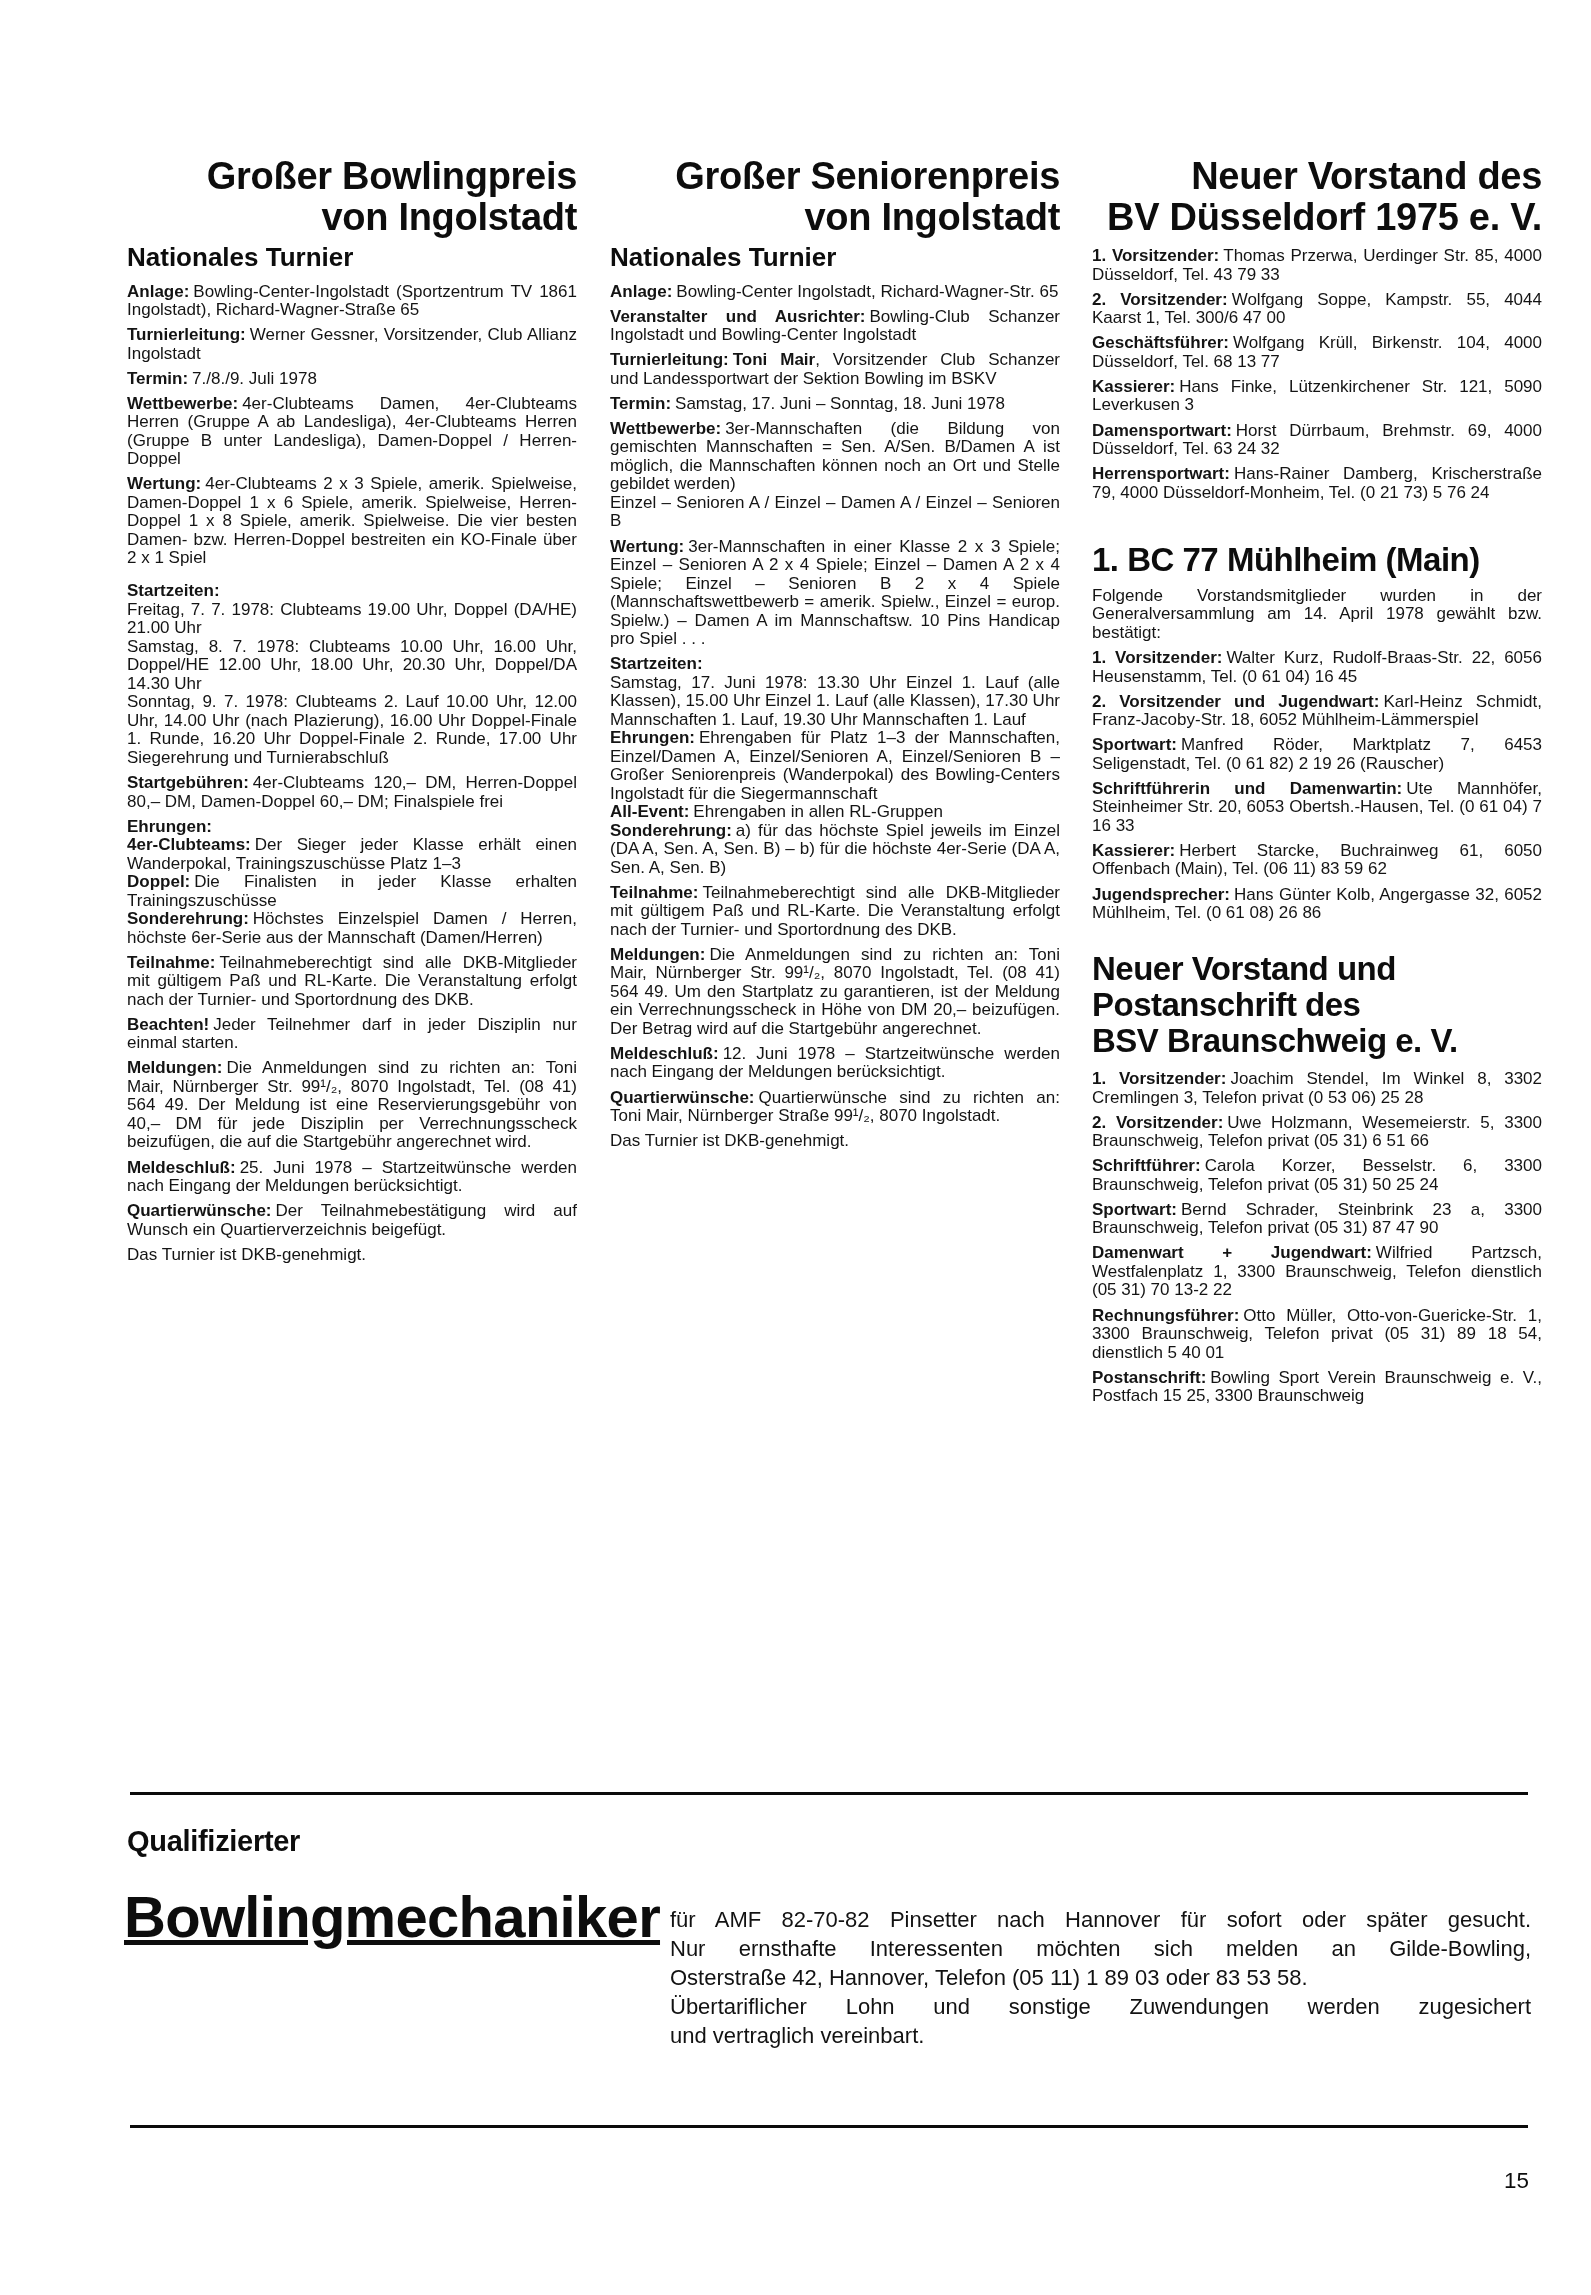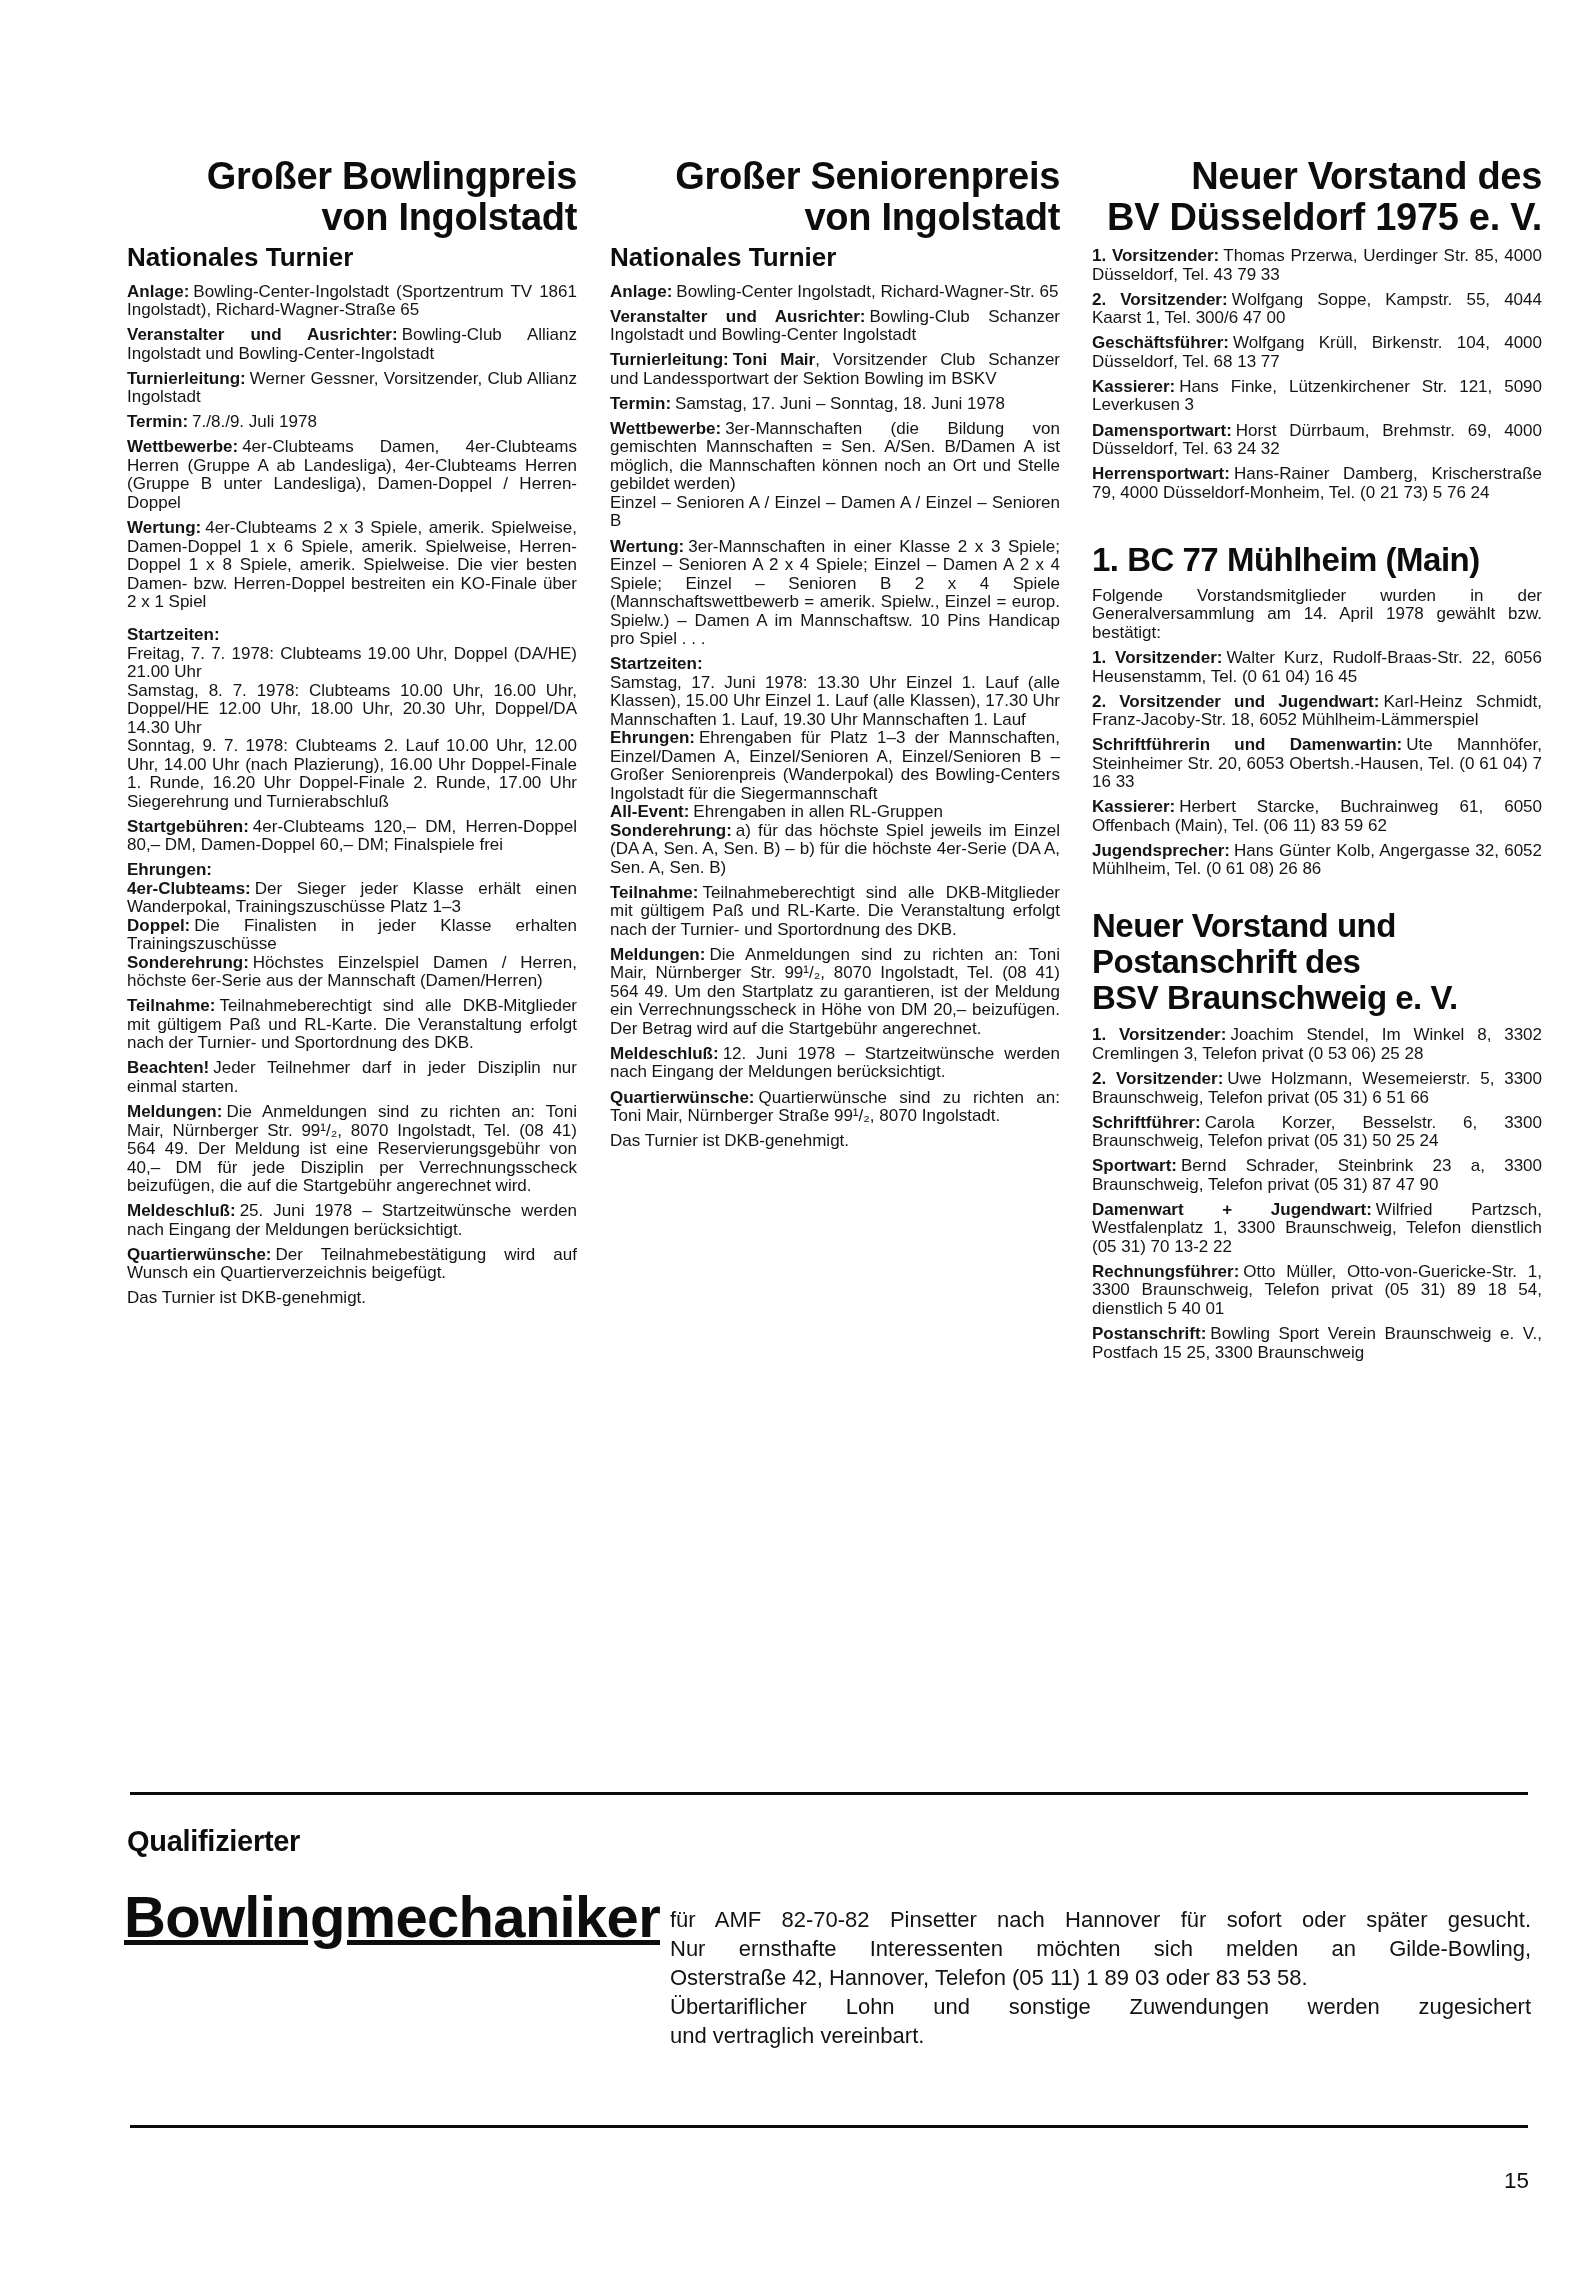--- a/index.html
+++ b/index.html
@@ -74,21 +74,20 @@
 <body>
 
 <section class="col" id="col1">
   <h1 class="h-title">
     <span class="line">Großer Bowlingpreis</span>
     <span class="line">von Ingolstadt</span>
   </h1>
   <h2 class="h-sub">Nationales Turnier</h2>
 
   <p class="p"><span class="lbl">Anlage:</span><span>Bowling-Center-Ingolstadt (Sportzentrum TV 1861 Ingolstadt), Richard-Wagner-Straße 65</span></p>
-  <p class="p"><span class="lbl">Veranstalter und Ausrichter:</span><span>Bowling-Club Allianz Ingolstadt und Bowling-Center-Ingolstadt</span></p>
   <p class="p"><span class="lbl">Turnierleitung:</span><span>Werner Gessner, Vorsitzender, Club Allianz Ingolstadt</span></p>
   <p class="p"><span class="lbl">Termin:</span><span>7./8./9. Juli 1978</span></p>
   <p class="p"><span class="lbl">Wettbewerbe:</span><span>4er-Clubteams Damen, 4er-Clubteams Herren (Gruppe A ab Landesliga), 4er-Clubteams Herren (Gruppe B unter Landesliga), Damen-Doppel / Herren-Doppel</span></p>
   <p class="p"><span class="lbl">Wertung:</span><span>4er-Clubteams 2 x 3 Spiele, amerik. Spielweise, Damen-Doppel 1 x 6 Spiele, amerik. Spielweise, Herren-Doppel 1 x 8 Spiele, amerik. Spielweise. Die vier besten Damen- bzw. Herren-Doppel bestreiten ein KO-Finale über 2 x 1 Spiel</span></p>
 
   <div>
     <p class="lead">Startzeiten:</p>
     <p class="plain">Freitag, 7. 7. 1978: Clubteams 19.00 Uhr, Doppel (DA/HE) 21.00 Uhr</p>
     <p class="plain">Samstag, 8. 7. 1978: Clubteams 10.00 Uhr, 16.00 Uhr, Doppel/HE 12.00 Uhr, 18.00 Uhr, 20.30 Uhr, Doppel/DA 14.30 Uhr</p>
     <p class="plain" style="margin-bottom:6.6px">Sonntag, 9. 7. 1978: Clubteams 2. Lauf 10.00 Uhr, 12.00 Uhr, 14.00 Uhr (nach Plazierung), 16.00 Uhr Doppel-Finale 1. Runde, 16.20 Uhr Doppel-Finale 2. Runde, 17.00 Uhr Siegerehrung und Turnierabschluß</p>
@@ -155,20 +154,21 @@
     <p class="p"><span class="lbl">Herrensportwart:</span><span>Hans-Rainer Damberg, Krischerstraße 79, 4000 Düsseldorf-Monheim, Tel. (0 21 73) 5 76 24</span></p>
   </div>
 
   <div class="gap-lg"></div>
 
   <div>
     <h1 class="h-section">1. BC 77 Mühlheim (Main)</h1>
     <p class="p">Folgende Vorstandsmitglieder wurden in der Generalversammlung am 14. April 1978 gewählt bzw. bestätigt:</p>
     <p class="p"><span class="lbl">1. Vorsitzender:</span><span>Walter Kurz, Rudolf-Braas-Str. 22, 6056 Heusenstamm, Tel. (0 61 04) 16 45</span></p>
     <p class="p"><span class="lbl">2. Vorsitzender und Jugendwart:</span><span>Karl-Heinz Schmidt, Franz-Jacoby-Str. 18, 6052 Mühlheim-Lämmerspiel</span></p>
+    <p class="p"><span class="lbl">Sportwart:</span><span>Manfred Röder, Marktplatz 7, 6453 Seligenstadt, Tel. (0 61 82) 2 19 26 (Rauscher)</span></p>
     <p class="p"><span class="lbl">Schriftführerin und Damenwartin:</span><span>Ute Mannhöfer, Steinheimer Str. 20, 6053 Obertsh.-Hausen, Tel. (0 61 04) 7 16 33</span></p>
     <p class="p"><span class="lbl">Kassierer:</span><span>Herbert Starcke, Buchrainweg 61, 6050 Offenbach (Main), Tel. (06 11) 83 59 62</span></p>
     <p class="p"><span class="lbl">Jugendsprecher:</span><span>Hans Günter Kolb, Angergasse 32, 6052 Mühlheim, Tel. (0 61 08) 26 86</span></p>
   </div>
 
   <div class="gap-md"></div>
 
   <div>
     <h1 class="h-section" style="line-height:36px;margin-bottom:10.6px">
       <span class="line" style="display:block">Neuer Vorstand und</span>

